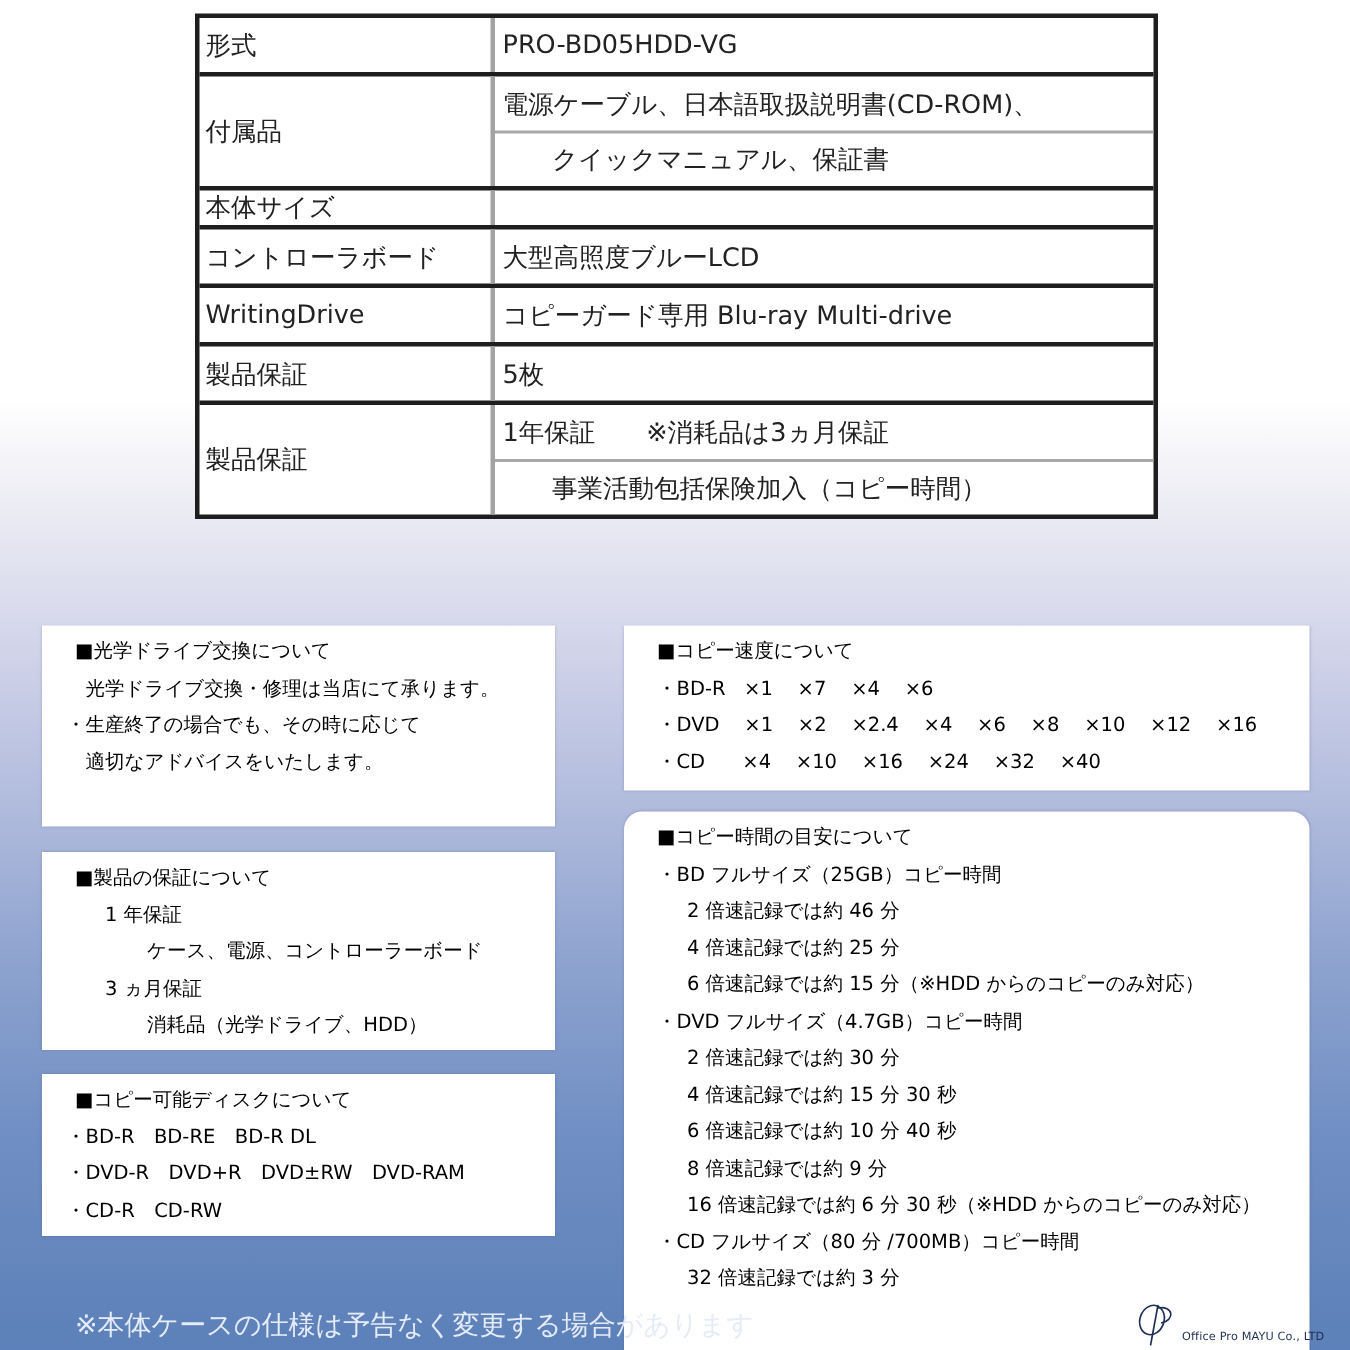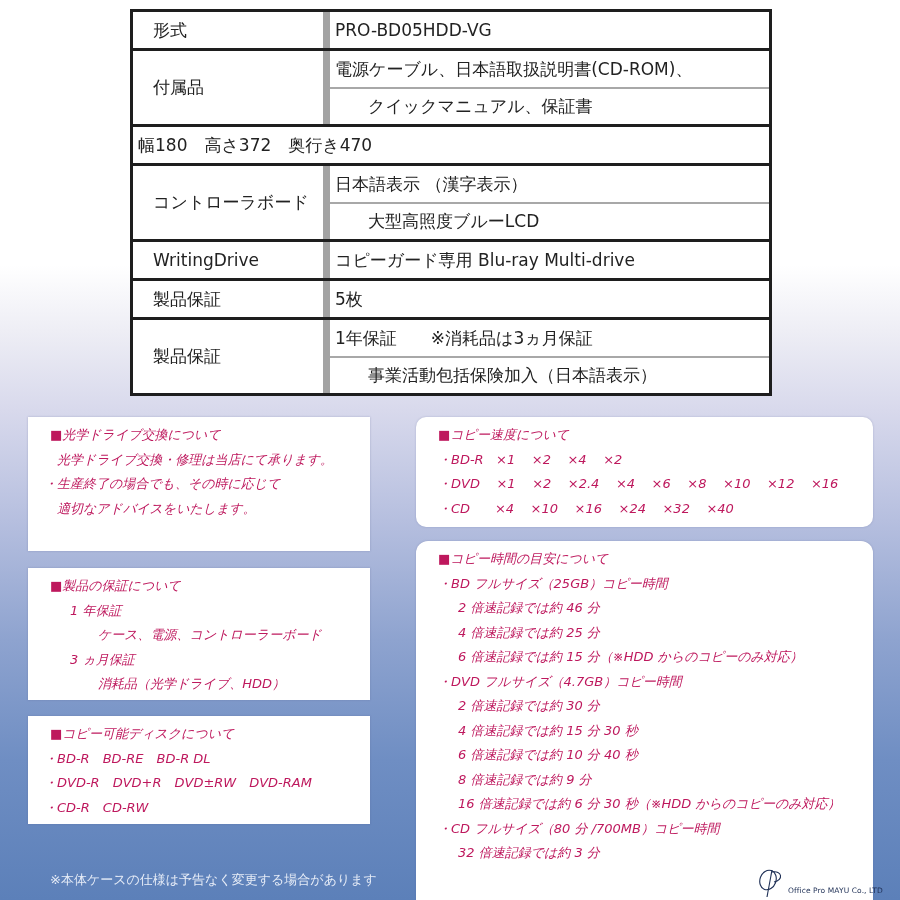--- a/index.html
+++ b/index.html
@@ -14,47 +14,47 @@
         #6f8ec3 760px, #5c80b9 900px);
     }
     .spec-table {
       position: absolute; left: 130px; top: 9px; width: 642px;
       border: 3px solid #1e1e1e; box-sizing: border-box;
       background: #fff;
     }
     .spec-row { display: flex; border-top: 3px solid #1e1e1e; }
     .spec-row:first-child { border-top: none; }
     .spec-label {
-      width: 197px; flex: none; border-right: 7px solid #a3a3a3;
-      display: flex; align-items: center; padding-left: 20px;
+      width: 197px; flex: none; border-right: 3px solid #a3a3a3;
+      display: flex; align-items: center; padding-left: 4px;
       font-size: 17px; color: #222; box-sizing: border-box;
     }
     .spec-values { flex: 1; display: flex; flex-direction: column; }
     .spec-value {
       height: 36px; display: flex; align-items: center; padding-left: 5px;
       font-size: 17px; color: #222; box-sizing: border-box;
     }
     .spec-value + .spec-value { border-top: 2px solid #a8a8a8; height: 37px; padding-left: 38px; }
 
     .info-box {
       position: absolute; background: #fff;
       box-shadow: 0 0 2px rgba(80,90,140,0.35);
       box-sizing: border-box; padding-left: 22px;
     }
     .info-line {
-      font-size: 13px; line-height: 24.5px; color: #be185d; white-space: pre; font-style: italic;
+      font-size: 13px; line-height: 24.5px; color: #000000; white-space: pre;
     }
     .info-line.head { margin-top: 6px; }
     .indent1 { padding-left: 20px; }
     .indent3 { padding-left: 48px; }
     .indent-e { padding-left: 20px; }
 
     .footer-note {
       position: absolute; left: 50px; top: 871px;
-      font-size: 13px; color: #e6ecf7; white-space: pre;
+      font-size: 18px; color: #e6ecf7; white-space: pre;
     }
     .logo {
       position: absolute; left: 756px; top: 866px; width: 140px; height: 32px;
     }
     .logo-mark { position: absolute; left: 0; top: 0; }
     .logo-text {
       position: absolute; left: 32px; top: 20px;
       font-size: 7.5px; color: #1e2f55; white-space: pre; letter-spacing: 0.1px;
     }
   </style>
@@ -69,62 +69,59 @@
     </div>
   </div>
   <div class="spec-row">
     <div class="spec-label">付属品</div>
     <div class="spec-values">
       <div class="spec-value">電源ケーブル、日本語取扱説明書(CD-ROM)、</div>
       <div class="spec-value">クイックマニュアル、保証書</div>
     </div>
   </div>
   <div class="spec-row">
-    <div class="spec-values">
-      <div class="spec-value">幅180　高さ372　奥行き470</div>
-    </div>
+    <div class="spec-label">本体サイズ</div>
   </div>
   <div class="spec-row">
     <div class="spec-label">コントローラボード</div>
     <div class="spec-values">
-      <div class="spec-value">日本語表示 （漢字表示）</div>
       <div class="spec-value">大型高照度ブルーLCD</div>
     </div>
   </div>
   <div class="spec-row">
     <div class="spec-label">WritingDrive</div>
     <div class="spec-values">
       <div class="spec-value">コピーガード専用 Blu-ray Multi-drive</div>
     </div>
   </div>
   <div class="spec-row">
     <div class="spec-label">製品保証</div>
     <div class="spec-values">
       <div class="spec-value">5枚</div>
     </div>
   </div>
   <div class="spec-row">
     <div class="spec-label">製品保証</div>
     <div class="spec-values">
       <div class="spec-value">1年保証　　※消耗品は3ヵ月保証</div>
-      <div class="spec-value">事業活動包括保険加入（日本語表示）</div>
+      <div class="spec-value">事業活動包括保険加入（コピー時間）</div>
     </div>
   </div>
 </div>
 
 <div class="info-box" style="left:28px; top:417px; width:342px; height:134px;">
   <div class="info-line head">■光学ドライブ交換について</div>
   <div class="info-line" style="margin-left:-6px">　光学ドライブ交換・修理は当店にて承ります。</div>
   <div class="info-line" style="margin-left:-6px">・生産終了の場合でも、その時に応じて</div>
   <div class="info-line" style="margin-left:-6px">　適切なアドバイスをいたします。</div>
 </div>
 
-<div class="info-box" style="left:416px; top:417px; width:457px; height:110px;border-radius:10px;">
+<div class="info-box" style="left:416px; top:417px; width:457px; height:110px;">
   <div class="info-line head">■コピー速度について</div>
-  <div class="info-line">・BD-R   ×1    ×2    ×4    ×2</div>
+  <div class="info-line">・BD-R   ×1    ×7    ×4    ×6</div>
   <div class="info-line">・DVD    ×1    ×2    ×2.4    ×4    ×6    ×8    ×10    ×12    ×16</div>
   <div class="info-line">・CD      ×4    ×10    ×16    ×24    ×32    ×40</div>
 </div>
 
 <div class="info-box" style="left:28px; top:568px; width:342px; height:132px;">
   <div class="info-line head">■製品の保証について</div>
   <div class="info-line indent1">1 年保証</div>
   <div class="info-line indent3">ケース、電源、コントローラーボード</div>
   <div class="info-line indent1">3 ヵ月保証</div>
   <div class="info-line indent3">消耗品（光学ドライブ、HDD）</div>

